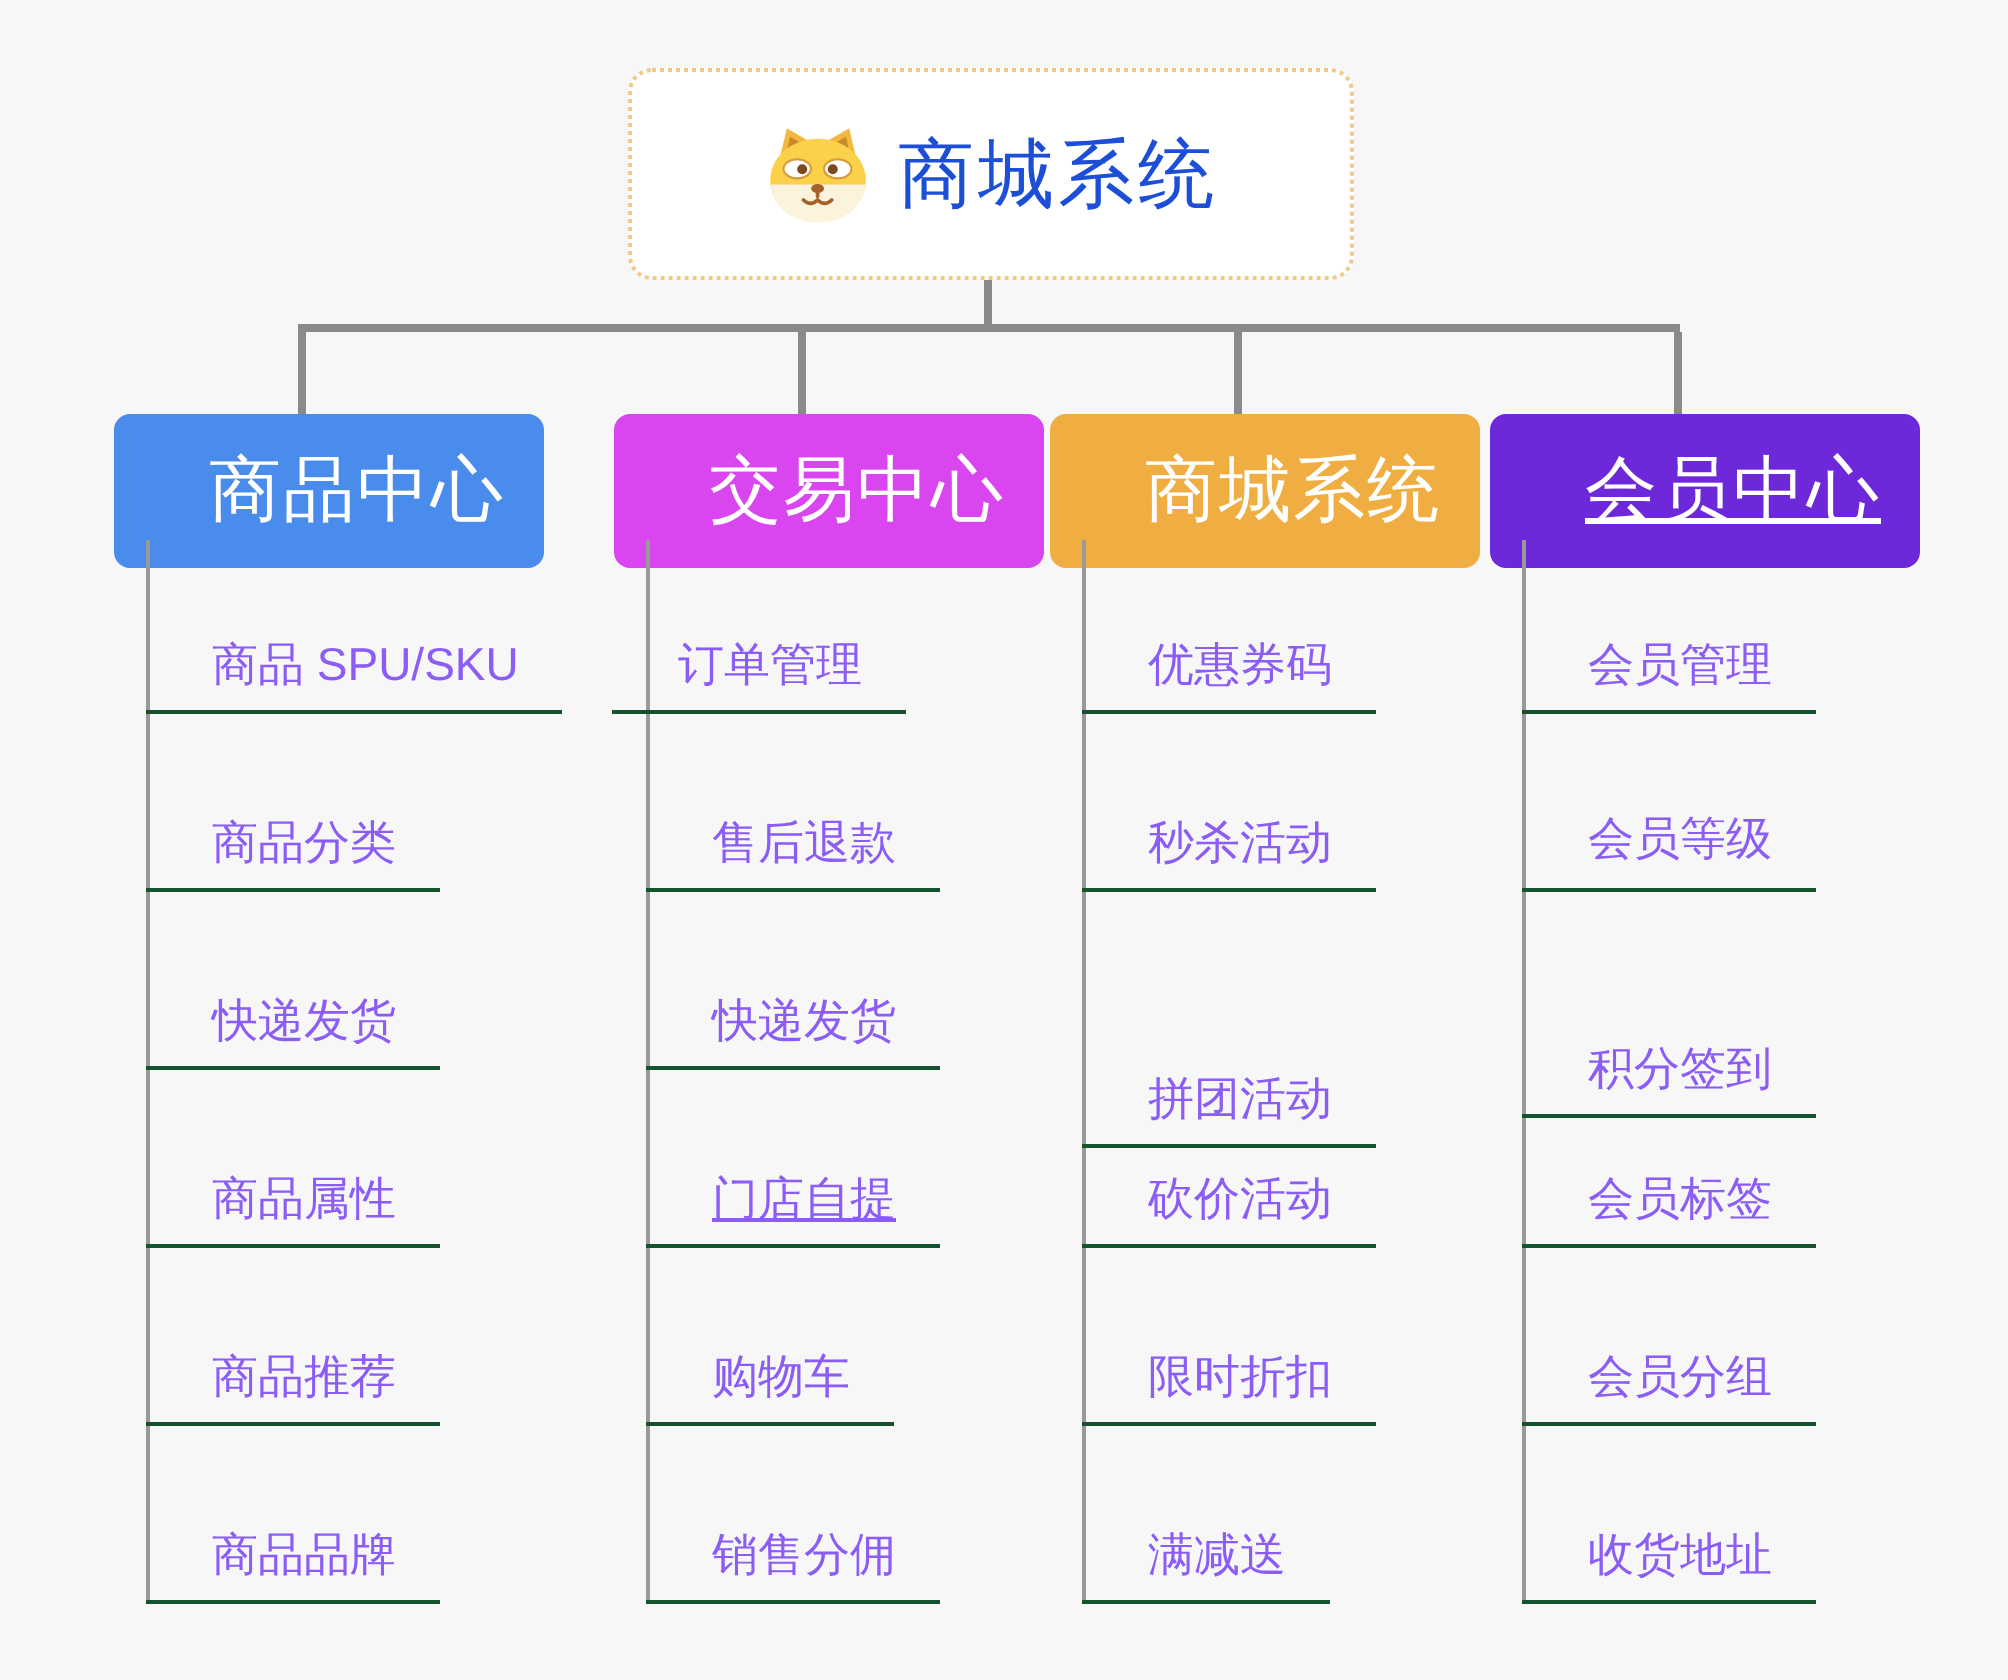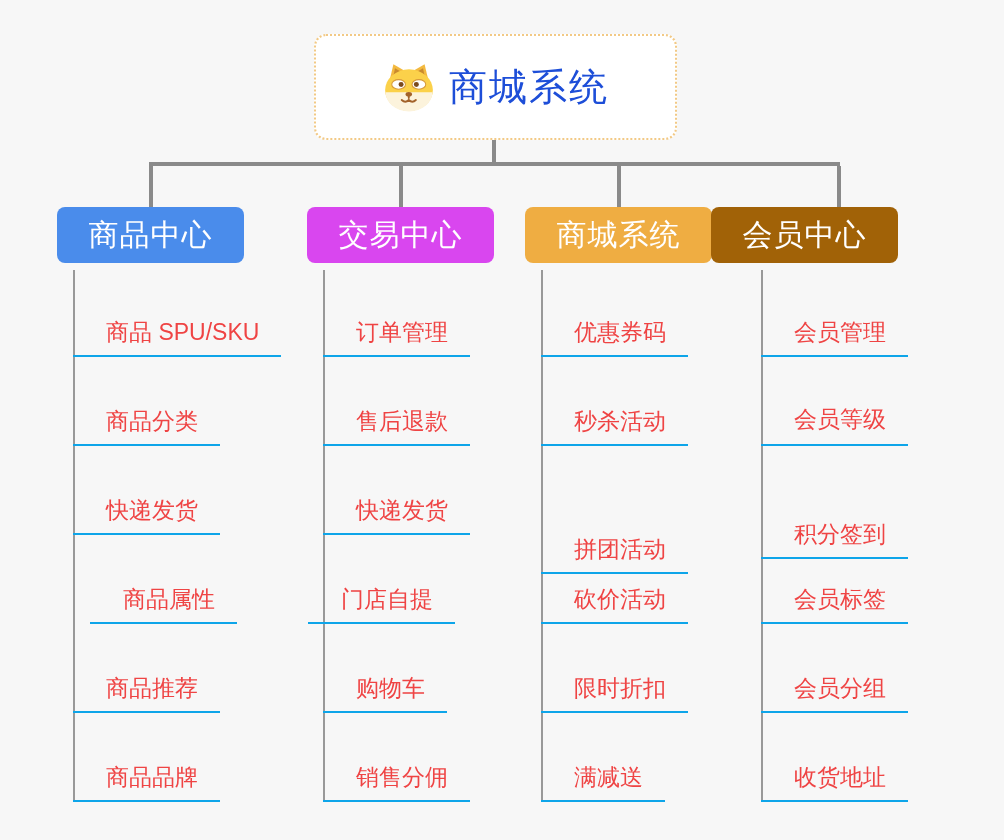--- a/index.html
+++ b/index.html
@@ -26,34 +26,34 @@
     gap:13px;
     cursor:pointer;
   }
   .root-icon{display:flex;align-items:center;}
   .root-title{
     font-size:38px;font-weight:400;letter-spacing:2px;
     color:#1d4ed8;white-space:nowrap;
   }
   
   .branch-node{
-    position:absolute;top:207px;width:187px;height:56px;
+    position:absolute;top:207px;width:187px;height:77px;
     border-radius:8px;
     display:flex;align-items:center;justify-content:center;
-    color:#ffffff;font-size:30px;letter-spacing:1px;
-    white-space:nowrap;cursor:pointer;
+    color:#ffffff;font-size:36px;letter-spacing:1px;
+    white-space:nowrap;cursor:pointer;padding-left:28px;
   }
   
   .leaf-node{
     position:absolute;
     white-space:nowrap;
-    font-size:23px;color:#ef4444;
+    font-size:23px;color:#8b5cf6;
     line-height:30px;
     padding:0 22px 8px 33px;
-    border-bottom:2px solid #0ea5e9;
+    border-bottom:2px solid #14532d;
     cursor:pointer;
   }
   .trunk-line{position:absolute;width:2px;background:#999999;}
 </style>
 </head>
 <body>
 
 <div class="canvas">
 
   <div class="line" style="left:492px;top:140px;width:4px;height:26px;"></div>
@@ -79,43 +79,43 @@
     <span class="root-title">商城系统</span>
   </div>
 
   <div id="tree">
       <div class="line" style="left: 148.5px; top: 166px; width: 4px; height: 41px;"></div>
       <div class="branch-node" style="left: 57px; background: rgb(74, 140, 235);">商品中心</div>
       <div class="trunk-line" style="left: 73px; top: 270px; height: 532px;"></div>
       <div class="leaf-node" style="left: 73px; top: 317px;">商品 SPU/SKU</div>
       <div class="leaf-node" style="left: 73px; top: 406px;">商品分类</div>
       <div class="leaf-node" style="left: 73px; top: 495px;">快递发货</div>
-      <div class="leaf-node" style="left: 90px; top: 584px;">商品属性</div>
+      <div class="leaf-node" style="left: 73px; top: 584px;">商品属性</div>
       <div class="leaf-node" style="left: 73px; top: 673px;">商品推荐</div>
       <div class="leaf-node" style="left: 73px; top: 762px;">商品品牌</div>
       <div class="line" style="left: 398.5px; top: 166px; width: 4px; height: 41px;"></div>
       <div class="branch-node" style="left: 307px; background: #d946ef;">交易中心</div>
       <div class="trunk-line" style="left: 323px; top: 270px; height: 532px;"></div>
-      <div class="leaf-node" style="left: 323px; top: 317px;">订单管理</div>
+      <div class="leaf-node" style="left: 306px; top: 317px;">订单管理</div>
       <div class="leaf-node" style="left: 323px; top: 406px;">售后退款</div>
       <div class="leaf-node" style="left: 323px; top: 495px;">快递发货</div>
-      <div class="leaf-node" style="left: 308px; top: 584px;">门店自提</div>
+      <div class="leaf-node" style="left: 323px; top: 584px; text-decoration: underline;">门店自提</div>
       <div class="leaf-node" style="left: 323px; top: 673px;">购物车</div>
       <div class="leaf-node" style="left: 323px; top: 762px;">销售分佣</div>
       <div class="line" style="left: 616.5px; top: 166px; width: 4px; height: 41px;"></div>
       <div class="branch-node" style="left: 525px; background: rgb(239, 173, 66);">商城系统</div>
       <div class="trunk-line" style="left: 541px; top: 270px; height: 532px;"></div>
       <div class="leaf-node" style="left: 541px; top: 317px;">优惠券码</div>
       <div class="leaf-node" style="left: 541px; top: 406px; text-align: right;">秒杀活动</div>
       <div class="leaf-node" style="left: 541px; top: 495px; margin-top: 39px;">拼团活动</div>
       <div class="leaf-node" style="left: 541px; top: 584px;">砍价活动</div>
       <div class="leaf-node" style="left: 541px; top: 673px; text-align: center;">限时折扣</div>
       <div class="leaf-node" style="left: 541px; top: 762px;">满减送</div>
       <div class="line" style="left: 836.5px; top: 166px; width: 4px; height: 41px;"></div>
-      <div class="branch-node" style="left: 711px; background: #a16207;">会员中心</div>
+      <div class="branch-node" style="left: 745px; background: #6d28d9; text-decoration: underline;">会员中心</div>
       <div class="trunk-line" style="left: 761px; top: 270px; height: 532px;"></div>
       <div class="leaf-node" style="left: 761px; top: 317px;">会员管理</div>
       <div class="leaf-node" style="left: 761px; top: 406px; font-family: Liberation Mono, monospace;">会员等级</div>
       <div class="leaf-node" style="left: 761px; top: 495px; margin-top: 24px;">积分签到</div>
       <div class="leaf-node" style="left: 761px; top: 584px;">会员标签</div>
       <div class="leaf-node" style="left: 761px; top: 673px;">会员分组</div>
       <div class="leaf-node" style="left: 761px; top: 762px;">收货地址</div>
     </div>
 
 </div>

